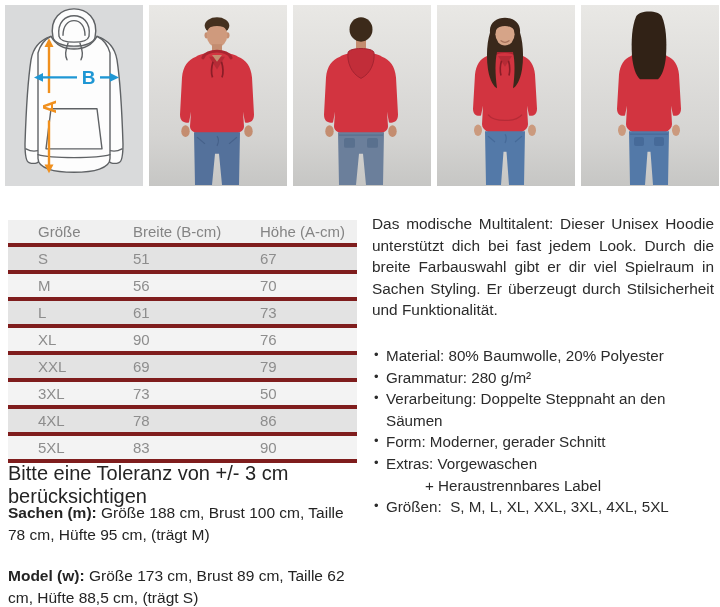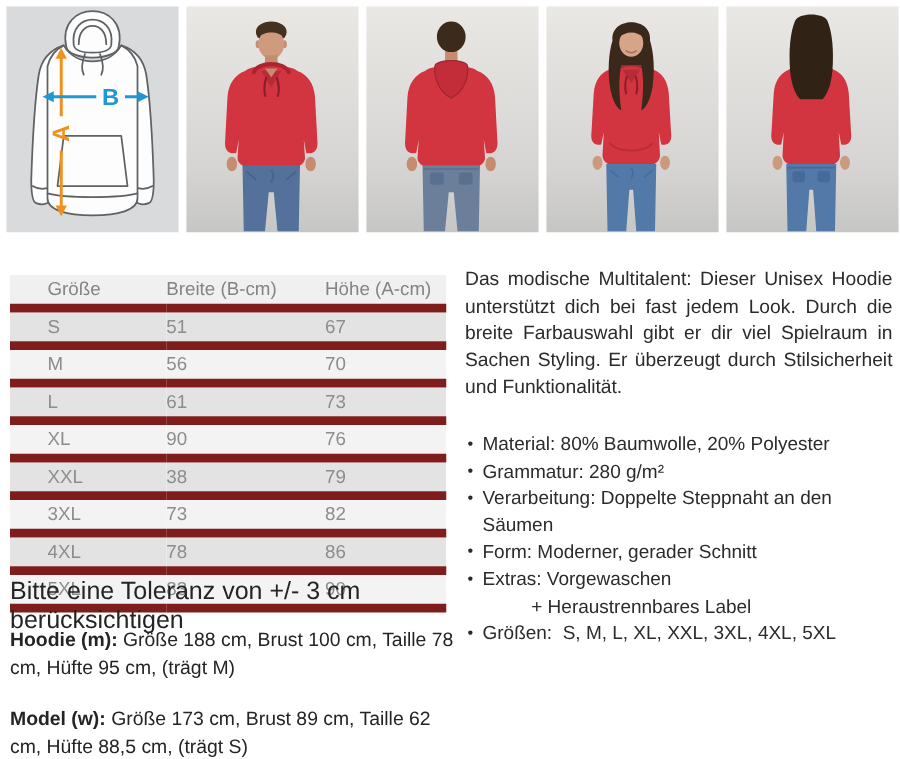--- a/index.html
+++ b/index.html
@@ -12,21 +12,21 @@
   .panel{margin:0;width:138px;height:181px;}
   .panel svg{display:block;width:100%;height:100%;}
   
   table.size-table{
     position:absolute;left:8px;top:220px;width:349px;
     border-collapse:collapse;table-layout:fixed;
     font-size:15px;color:#8d8d8d;
   }
   table.size-table th,table.size-table td{
     font-weight:normal;text-align:left;height:23px;padding:0;
-    border-bottom:7px solid #7f1d1d;white-space:nowrap;overflow:hidden;
+    border-bottom:4px solid #7f1d1d;white-space:nowrap;overflow:hidden;
   }
   table.size-table th:first-child,table.size-table td:first-child{padding-left:30px;}
   table.size-table thead tr{background:#f0f0f0;color:#848484;}
   table.size-table tbody tr:nth-child(odd){background:#e3e3e3;}
   table.size-table tbody tr:nth-child(even){background:#f3f3f3;}
   
   .tolerance{position:absolute;left:8px;top:462px;width:356px;margin:0;
     font-size:20px;color:#242424;}
   .model{position:absolute;left:8px;width:356px;margin:0;
     font-size:15.5px;line-height:22px;color:#242424;}
@@ -207,44 +207,44 @@
       <td>61</td>
       <td>73</td>
     </tr>
     <tr>
       <td>XL</td>
       <td>90</td>
       <td>76</td>
     </tr>
     <tr>
       <td>XXL</td>
-      <td>38</td>
+      <td>69</td>
       <td>79</td>
     </tr>
     <tr>
       <td>3XL</td>
       <td>73</td>
-      <td>82</td>
+      <td>50</td>
     </tr>
     <tr>
       <td>4XL</td>
       <td>78</td>
       <td>86</td>
     </tr>
     <tr>
       <td>5XL</td>
       <td>83</td>
       <td>90</td>
     </tr>
   </tbody>
 </table>
 
 <p class="tolerance">Bitte eine Toleranz von +/- 3 cm berücksichtigen</p>
 
-<p class="model" id="model-m"><strong>Hoodie (m):</strong><span> Größe 188 cm, Brust 100 cm, Taille 78 cm, Hüfte 95 cm, (trägt M)</span></p>
+<p class="model" id="model-m"><strong>Sachen (m):</strong><span> Größe 188 cm, Brust 100 cm, Taille 78 cm, Hüfte 95 cm, (trägt M)</span></p>
 
 <p class="model" id="model-w"><strong>Model (w):</strong><span> Größe 173 cm, Brust 89 cm, Taille 62 cm, Hüfte 88,5 cm, (trägt S)</span></p>
 
 <p class="intro">Das modische Multitalent: Dieser Unisex Hoodie unterstützt dich bei fast jedem Look. Durch die breite Farbauswahl gibt er dir viel Spielraum in Sachen Styling. Er überzeugt durch Stilsicherheit und Funktionalität.</p>
 
 <ul class="features">
   <li><span class="dot">•</span><span>Material: 80% Baumwolle, 20% Polyester</span></li>
   <li><span class="dot">•</span><span>Grammatur: 280 g/m²</span></li>
   <li><span class="dot">•</span><span>Verarbeitung: Doppelte Steppnaht an den Säumen</span></li>
   <li><span class="dot">•</span><span>Form: Moderner, gerader Schnitt</span></li>

